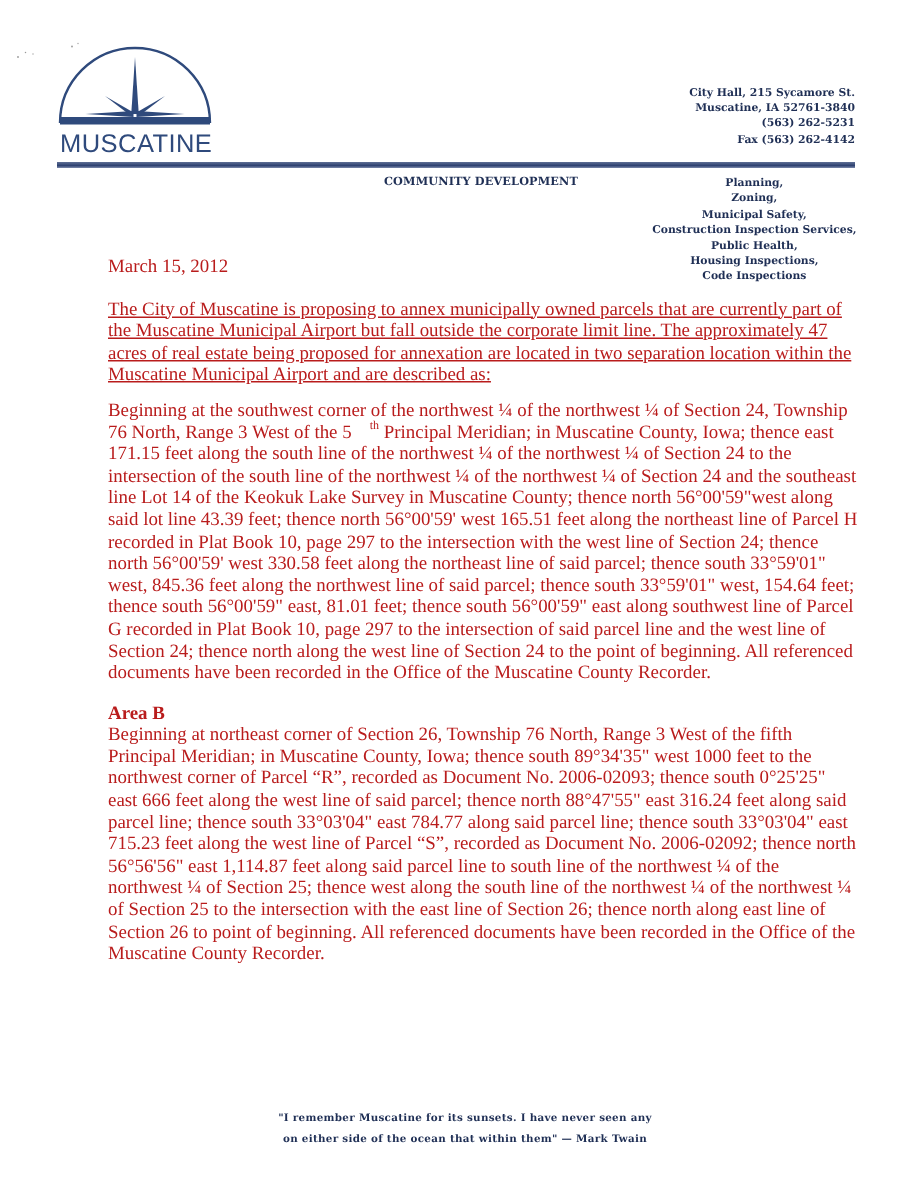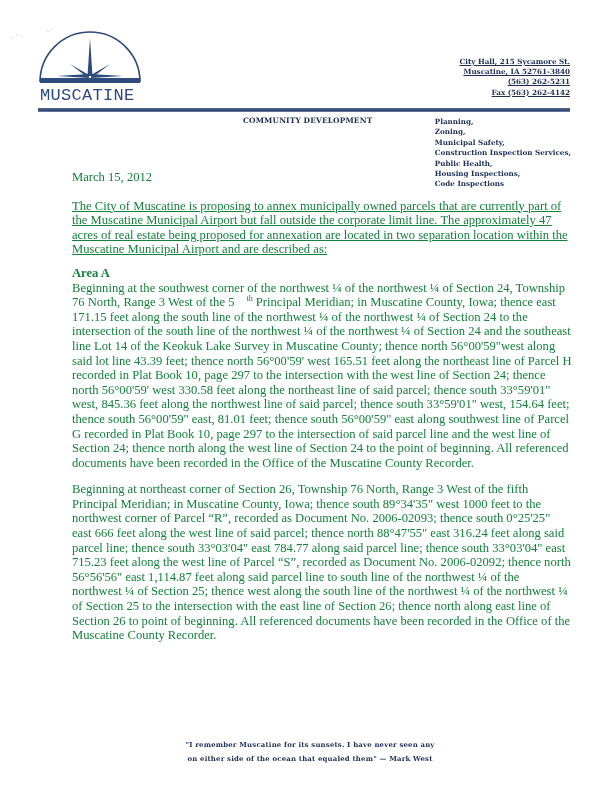--- a/index.html
+++ b/index.html
@@ -1,30 +1,30 @@
 <!DOCTYPE html>
 <html><head>
   <meta charset="utf-8">
   <style>
     html, body { margin: 0; padding: 0; background: #ffffff; }
     body { width: 614px; height: 800px; position: relative; overflow: hidden; font-family: "Liberation Serif", serif; color: #1a1a1a; }
 
     .logo { position: absolute; left: 37px; top: 30px; width: 106px; height: 80px; }
     .logo svg { display: block; }
-    .logo-text { position: absolute; left: 40px; top: 86px; font-family: Liberation Mono, monospace; font-size: 17px; color: #2f4a7c; letter-spacing: 0.3px; }
+    .logo-text { position: absolute; left: 40px; top: 86px; font-family: Liberation Sans, sans-serif; font-size: 17px; color: #2f4a7c; letter-spacing: 0.3px; }
 
-    .address { position: absolute; right: 44px; top: 57px; text-align: right; font-family: "DejaVu Serif", serif; font-weight: bold; font-size: 7.2px; line-height: 10.2px; color: #1f2f55; text-decoration: underline; }
+    .address { position: absolute; right: 44px; top: 57px; text-align: right; font-family: "DejaVu Serif", serif; font-weight: bold; font-size: 7.2px; line-height: 10.2px; color: #1f2f55; }
 
     .rule { position: absolute; left: 38px; top: 108px; width: 532px; height: 4px; background: linear-gradient(#5e6f95, #2e4170 60%, #7d8bad); }
 
-    .dept { position: absolute; left: 243px; top: 116px; font-family: "DejaVu Serif", serif; font-weight: bold; font-size: 7.5px; color: #1f2f55; letter-spacing: 0.1px; }
+    .dept { position: absolute; left: 256px; top: 116px; font-family: "DejaVu Serif", serif; font-weight: bold; font-size: 7.5px; color: #1f2f55; letter-spacing: 0.1px; }
 
-    .services { position: absolute; right: 43px; top: 117px; text-align: left; font-family: "DejaVu Serif", serif; font-weight: bold; font-size: 7.2px; line-height: 10.4px; color: #1f2f55; margin-left: 28px; }
+    .services { position: absolute; right: 43px; top: 117px; text-align: center; font-family: "DejaVu Serif", serif; font-weight: bold; font-size: 7.2px; line-height: 10.4px; color: #1f2f55; margin-left: 28px; }
 
-    .letter { position: absolute; left: 72px; top: 170px; width: 500px; font-size: 12.6px; line-height: 14.6px; color: #15803d; }
+    .letter { position: absolute; left: 72px; top: 170px; width: 500px; font-size: 12.6px; line-height: 14.6px; color: #b91c1c; }
     .letter p { margin: 0; }
     .date { margin-bottom: 14px !important; }
     .salutation { margin-bottom: 7px !important; }
     .intro { margin-bottom: 9px !important; text-decoration: underline; }
     .area-heading { font-weight: bold; margin: 0; }
     .area-body { margin-bottom: 12px !important; }
     sup { font-size: 8px; line-height: 0; margin-left: 12px; }
 
     .footer-quote { position: absolute; left: 135px; top: 738px; width: 350px; text-align: center; font-family: "DejaVu Serif", serif; font-weight: bold; font-size: 6.9px; line-height: 14px; color: #1f2f55; letter-spacing: 0.2px; }
 
@@ -75,22 +75,22 @@
   <div>Construction Inspection Services,</div>
   <div>Public Health,</div>
   <div>Housing Inspections,</div>
   <div>Code Inspections</div>
 </div>
 
 <div class="letter">
   <p class="date">March 15, 2012</p>
   <p class="intro">The City of Muscatine is proposing to annex municipally owned parcels that are currently part of the Muscatine Municipal Airport but fall outside the corporate limit line. The approximately 47 acres of real estate being proposed for annexation are located in two separation location within the Muscatine Municipal Airport and are described as:</p>
 
-  <p class="area-heading">Area A</p>
   <p class="area-body"><span>Beginning at the southwest corner of the northwest  ¼ of the northwest ¼ of Section 24, Township 76 North, Range 3 West of the 5</span><sup>th</sup><span> Principal Meridian; in Muscatine County, Iowa; thence east 171.15 feet along the south line of the northwest  ¼ of the northwest ¼ of Section 24 to the intersection of the south line of the northwest  ¼ of the northwest ¼ of Section 24 and the southeast line Lot 14 of the Keokuk Lake Survey in Muscatine County; thence north 56°00'59"west along said lot line 43.39 feet; thence north 56°00'59' west 165.51 feet along the northeast line of Parcel H recorded in Plat Book 10, page 297 to the intersection with the west line of Section 24; thence north 56°00'59' west 330.58 feet along the northeast line of said parcel; thence south 33°59'01" west, 845.36 feet along the northwest line of said parcel;  thence south 33°59'01" west, 154.64 feet; thence south 56°00'59" east, 81.01 feet; thence south 56°00'59" east along southwest line of Parcel G recorded in Plat Book 10, page 297 to the intersection of said parcel line and the west line of Section 24; thence north along the west line of Section 24 to the point of beginning. All referenced documents have been recorded in the Office of the Muscatine County Recorder.</span></p>
 
+  <p class="area-heading">Area B</p>
   <p class="area-body"><span>Beginning at northeast corner of Section 26, Township 76 North, Range 3 West of the fifth Principal Meridian; in Muscatine County, Iowa; thence south 89°34'35" west 1000 feet to the northwest corner of Parcel “R”, recorded as Document No. 2006-02093; thence south 0°25'25" east 666 feet along the west line of said parcel; thence north 88°47'55" east 316.24 feet along said parcel line; thence south 33°03'04" east 784.77 along said parcel line; thence south 33°03'04" east 715.23 feet along the west line of Parcel “S”, recorded as Document No. 2006-02092; thence north 56°56'56" east 1,114.87 feet along said parcel line to south line of the northwest ¼ of the northwest ¼ of Section 25; thence west along the south line of the northwest ¼ of the northwest ¼ of Section 25 to the intersection with the east line of Section 26; thence north along east line of Section 26 to point of beginning. All referenced documents have been recorded in the Office of the Muscatine County Recorder.</span></p>
 </div>
 
 <div class="footer-quote">
   <div>"I remember Muscatine for its sunsets. I have never seen any</div>
-  <div>on either side of the ocean that equaled them" — Mark West</div>
+  <div>on either side of the ocean that within them" — Mark Twain</div>
 </div>
 
 </body></html>

